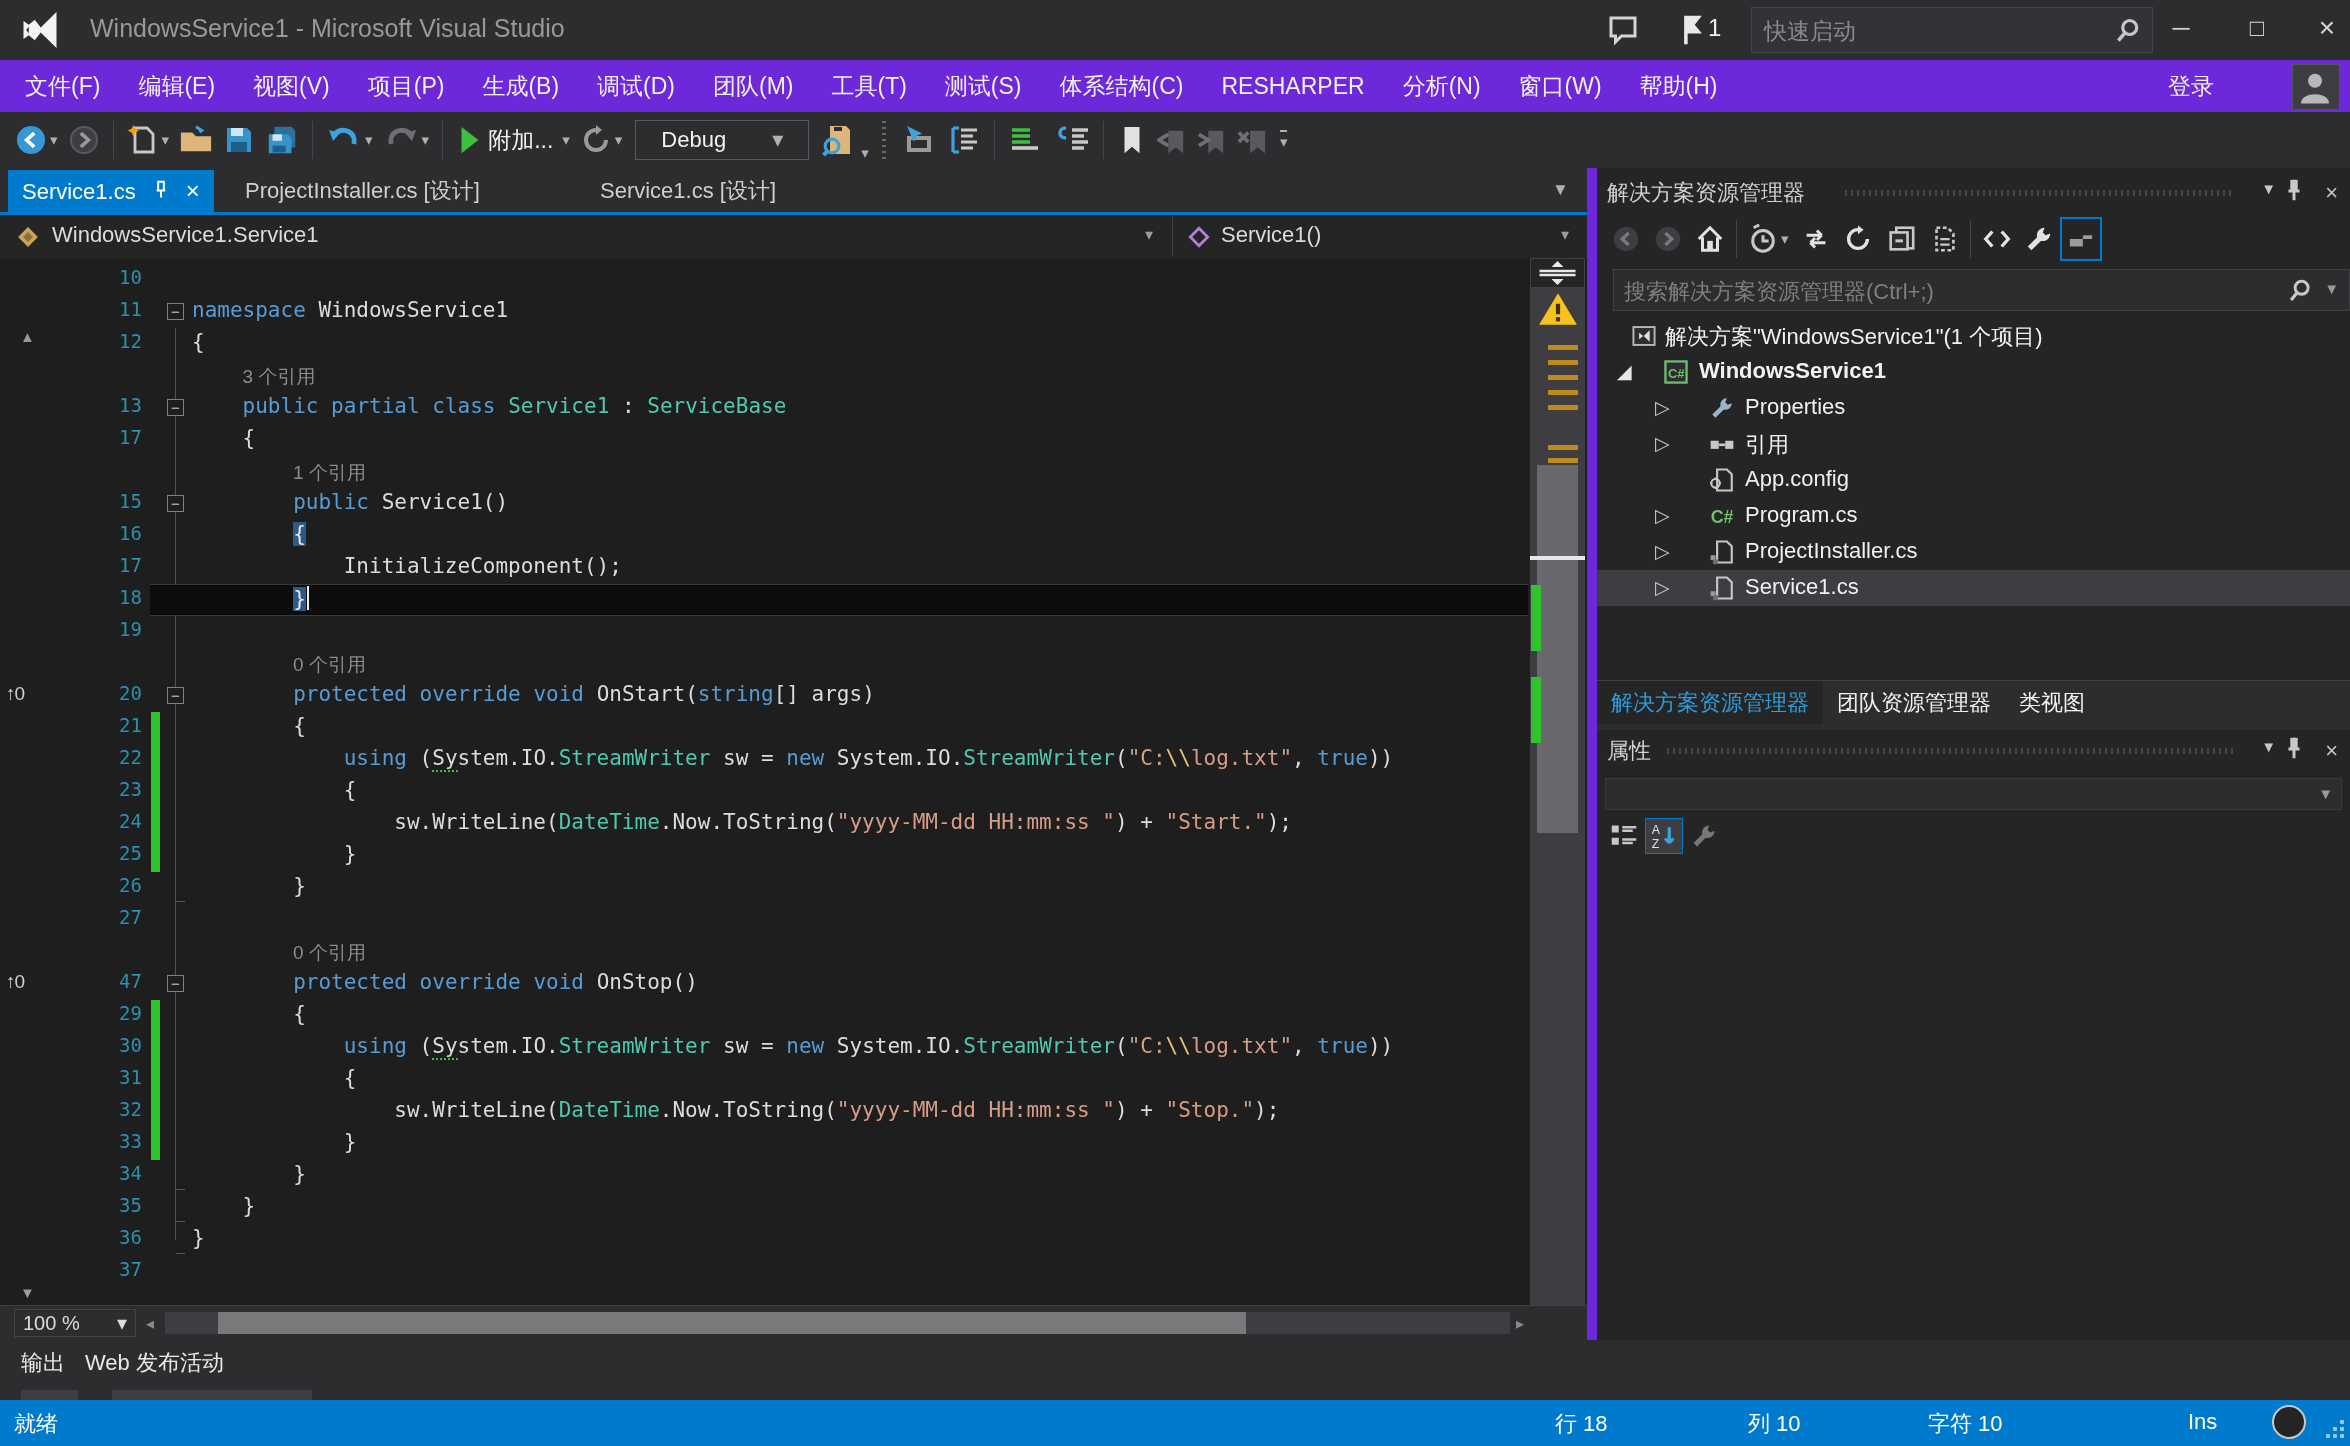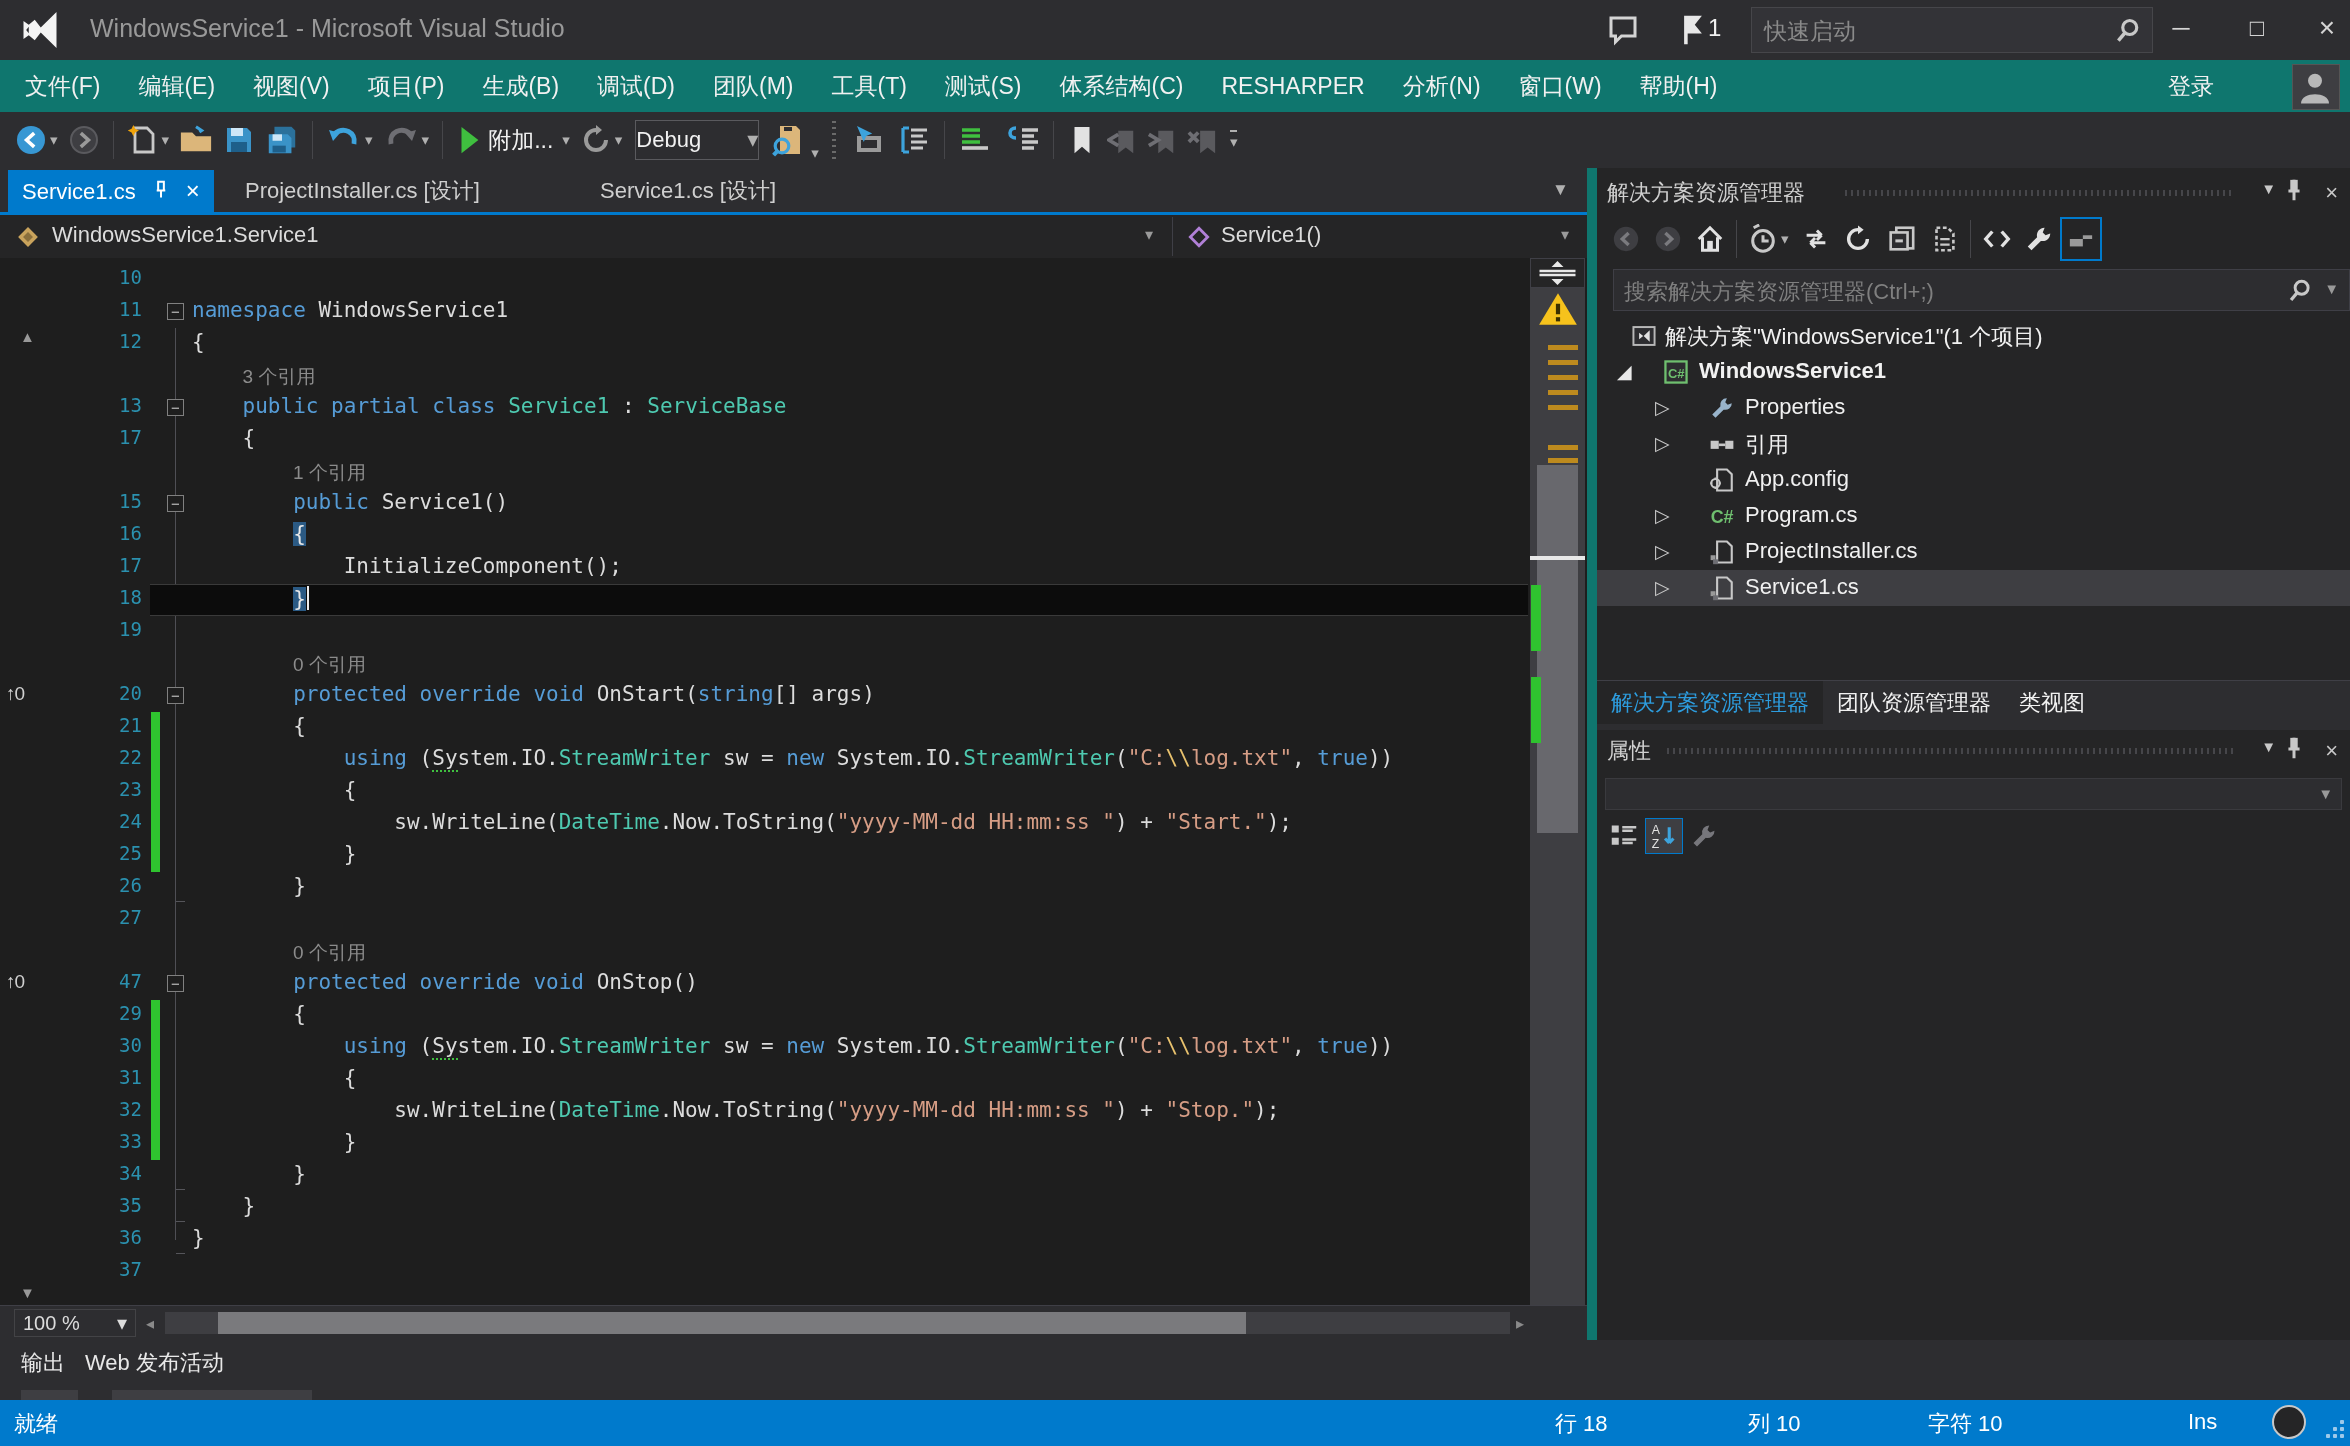--- a/index.html
+++ b/index.html
@@ -1,16 +1,16 @@
 <!DOCTYPE html>
 <html><head>
 <meta charset="utf-8">
 <style>
   html,body{margin:0;padding:0;background:#1b1b1c;}
-  #app{position:relative;width:2350px;height:1446px;background:#0f766e;overflow:hidden;
+  #app{position:relative;width:2350px;height:1446px;background:#6d28d9;overflow:hidden;
        font-family:"Liberation Sans","DejaVu Sans",sans-serif;color:#f1f1f1;-webkit-font-smoothing:antialiased;}
   .abs{position:absolute;}
   
   #titlebar{left:0;top:0;width:2350px;height:60px;background:#2d2d30;}
   #vslogo{left:14px;top:6px;width:52px;height:48px;}
   #wtitle{left:90px;top:14px;font-size:25px;color:#999;}
   .winbtn{top:8px;width:58px;height:40px;text-align:center;line-height:40px;font-size:24px;color:#d4d4d4;}
   #ql{left:1751px;top:7px;width:400px;height:44px;background:#333337;border:1px solid #46464a;}
   #ql .ph{position:absolute;left:12px;top:8px;font-size:23px;color:#8a8a8a;}
   #ql svg{position:absolute;right:10px;top:9px;}
@@ -21,21 +21,21 @@
   #signin{left:2168px;top:60px;font-size:23px;line-height:52px;}
   #avatar{left:2292px;top:64px;width:46px;height:44px;background:#3e3e42;border:1px solid #555;}
   
   #toolbar{left:0;top:112px;width:2350px;height:56px;background:#2d2d30;display:flex;align-items:center;padding-left:10px;box-sizing:border-box;}
   .tbtn{height:44px;display:flex;align-items:center;padding:0 5px;position:relative;}
   .tbtn svg{display:block;}
   .chev{font-size:15px;color:#b0b0b0;margin-left:3px;}
   .tsep{width:1px;height:38px;background:#46464a;margin:0 8px;}
   .tsep.dots{width:4px;background:repeating-linear-gradient(#6a6a6a 0 2px,transparent 2px 6px);}
   #attach-label{font-size:23px;margin:0 6px;color:#f1f1f1;}
-  #debug-combo{display:flex;align-items:center;justify-content:space-between;width:122px;height:38px;border:1px solid #5a5a5e;background:#2d2d30;padding:0 0;margin:0 8px;}
+  #debug-combo{display:flex;align-items:center;justify-content:space-between;width:122px;height:38px;border:1px solid #5a5a5e;background:#2d2d30;padding:0 25px;margin:0 8px;}
   #debug-combo span{font-size:22px;}
   
   #egroup{left:0;top:168px;width:1587px;height:1172px;background:#2d2d30;}
   #tabstrip{left:0;top:2px;width:1587px;height:42px;}
   .dtab{position:absolute;top:0;height:42px;font-size:22px;line-height:42px;color:#cfcfcf;}
   .dtab.active{background:#007acc;color:#fff;padding:0 14px;}
   .dtab .px{margin-left:16px;font-size:20px;}
   #tab-accent{left:0;top:44px;width:1587px;height:3px;background:#007acc;}
   #breadcrumb{left:0;top:47px;width:1587px;height:43px;background:#252526;border-bottom:1px solid #0f766e;}
   .bc-half{position:absolute;top:0;height:43px;}

